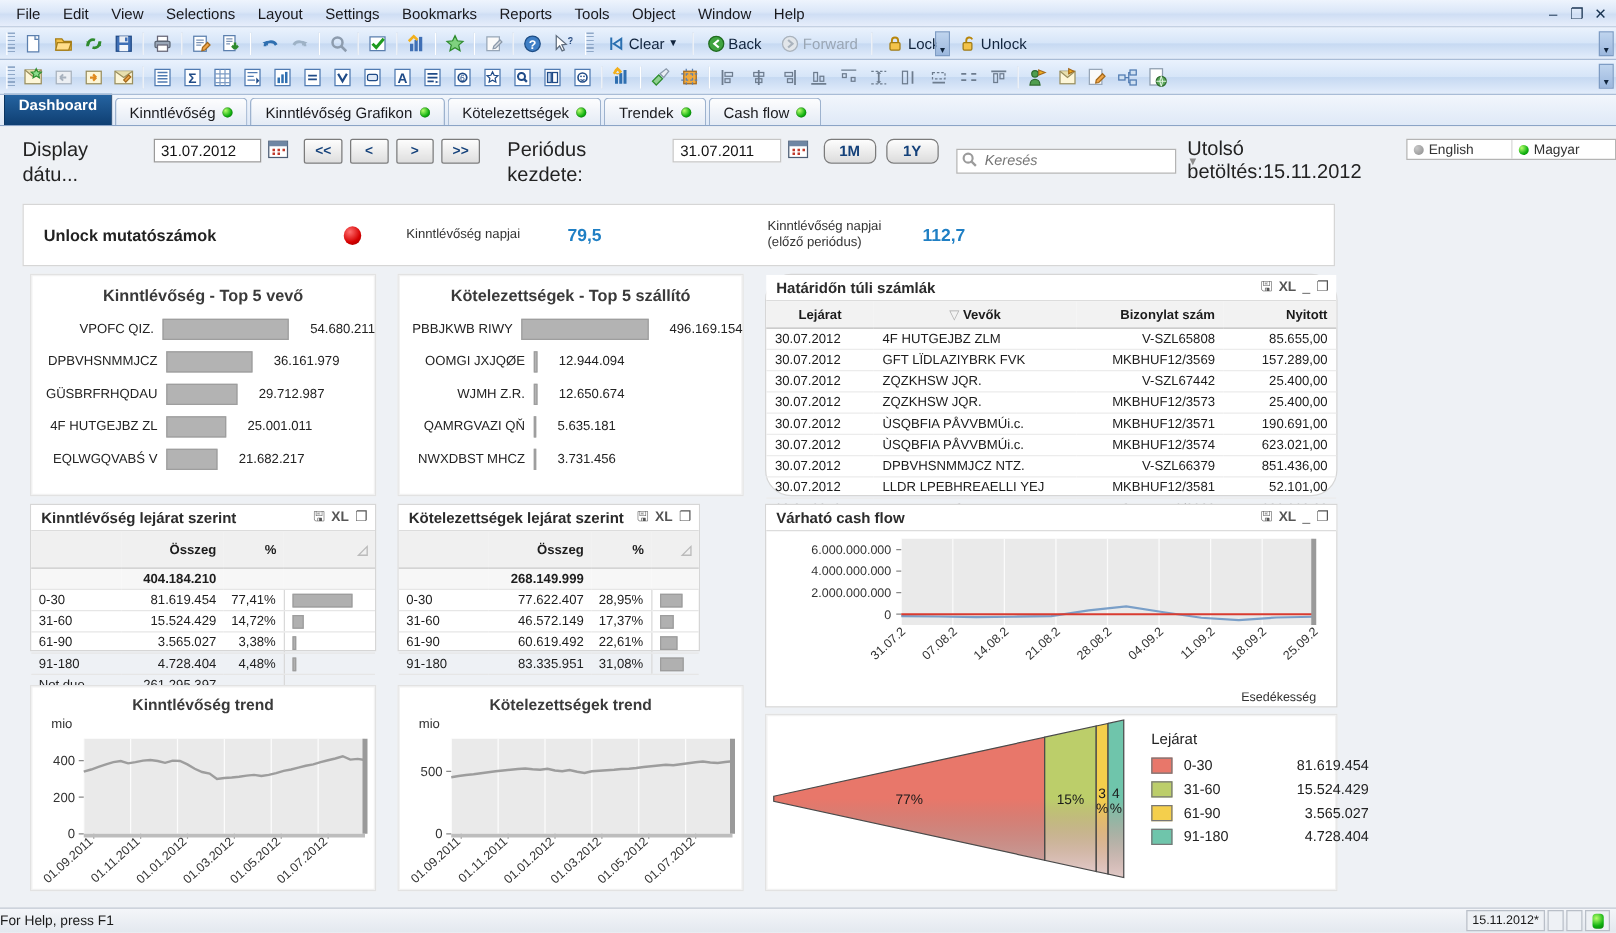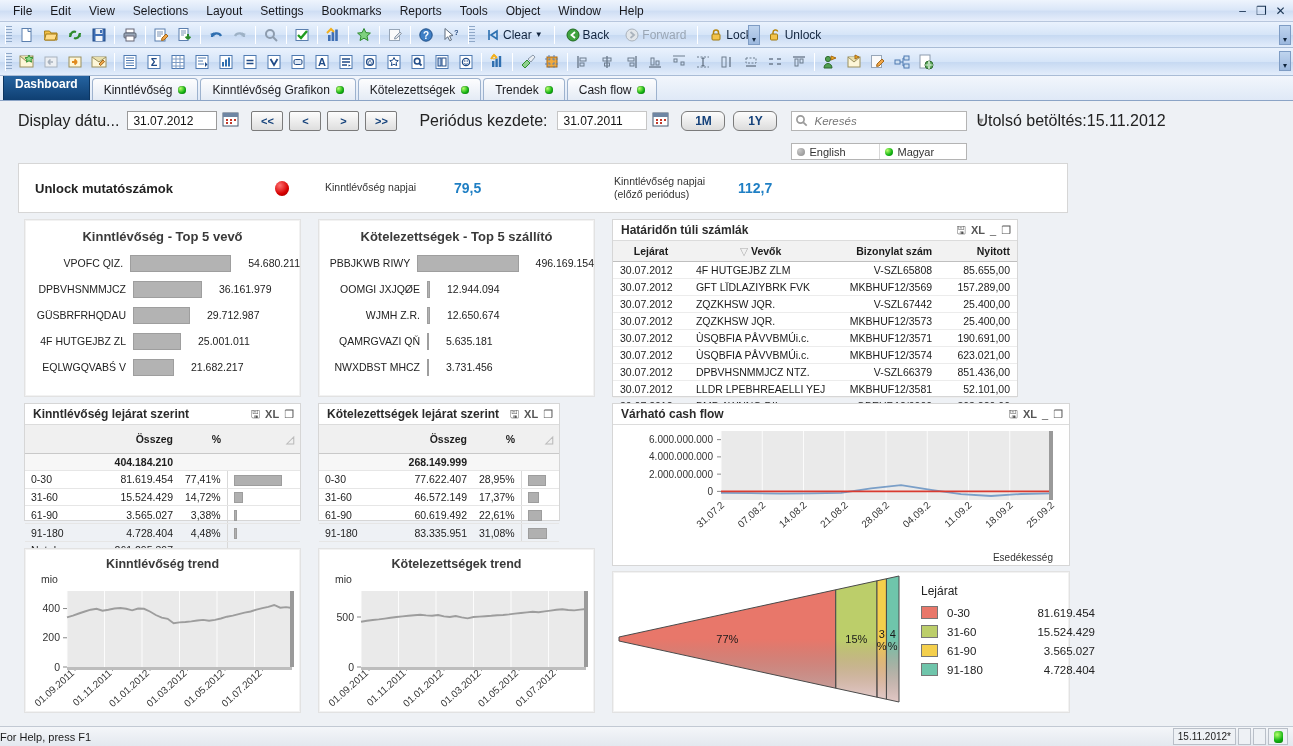--- a/index.html
+++ b/index.html
@@ -687,21 +687,21 @@
           <path d="M4 8h2v2H4zM8 8h2v2H8zM12 8h2v2h-2zM4 11h2v2H4zM8 11h2v2H8z" fill="#c0392b"></path>
         </svg>
     </span>
     <div class="pbtn">
         <span>1M</span>
       </div>
     <div class="pbtn" style="margin-right:14px">
         <span>1Y</span>
       </div>
 
-    <div style="display:flex;flex-direction:column;gap:12px">
+    <div style="display:flex;flex-direction:row;gap:3px">
       <div style="display:flex;align-items:center">
         <div class="searchbox">
           <span><svg width="13" height="13">
                 <circle cx="5.5" cy="5.5" r="3.6" fill="none" stroke="#9b9b9b" stroke-width="1.7"></circle>
                 <path d="M8.3 8.3l3.4 3.4" stroke="#9b9b9b" stroke-width="1.8"></path>
               </svg></span>
           <input type="text" placeholder="Keresés" style="">
           <span style="color:#8d8d8d;font-size:9px">▼</span>
         </div>
         <span class="lbl" style="margin-left:9px">Utolsó betöltés:15.11.2012</span>
@@ -787,21 +787,21 @@
           <div class="t5val">5.635.181</div>
         </div>
         <div class="t5row">
           <div class="t5name">NWXDBST MHCZ</div>
           <div class="t5bar" style="width: 2px; background: rgb(179, 179, 179);"></div>
           <div class="t5val">3.731.456</div>
         </div>
       </div>
   </div>
 
-  <div class="panel" style="left:612px;top:118px;width:406px;height:178px;">
+  <div class="panel" style="left:612px;top:118px;width:458px;height:178px;border-radius:21px;">
     <div class="pcaption">
       <div class="ptitle">Határidőn túli számlák</div>
       <div class="capicons">
         <span>🖫</span>
         <span style="font-weight:bold">XL</span>
         <span>_</span>
         <span>❐</span>
       </div>
     </div>
     <table class="btbl">

